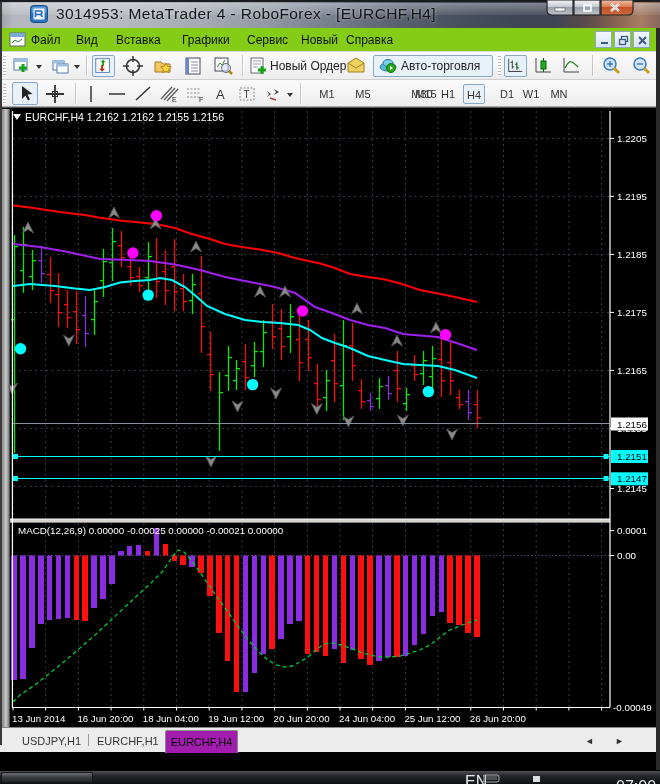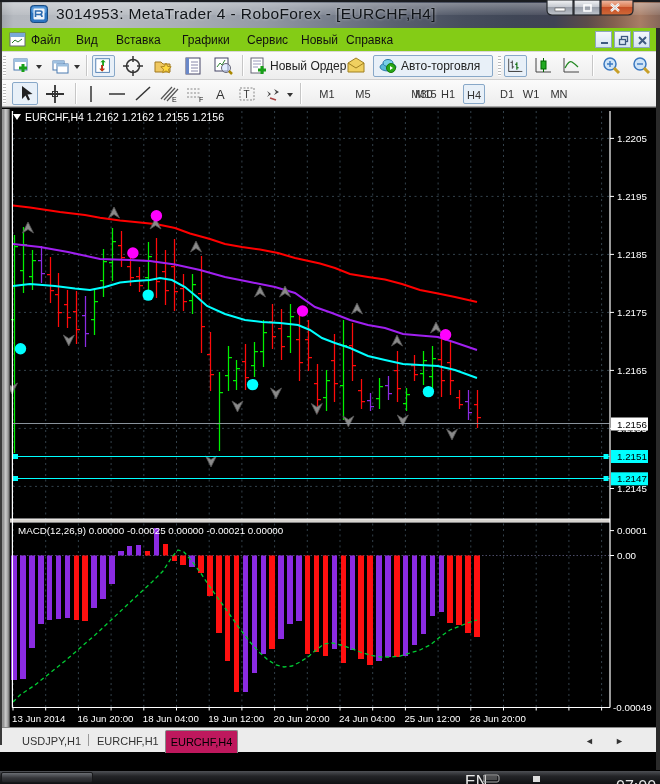--- a/index.html
+++ b/index.html
@@ -25,21 +25,21 @@
 .tbtn{position:absolute;top:3px;width:23px;height:22px}
 .pressed{background:#e8f0f8;border:1px solid #88a8c8;border-radius:2px}
 .tbtxt{position:absolute;font-size:12px;color:#222}
 .tf{position:absolute;top:4px;height:20px;font-size:11px;color:#333;text-align:center;line-height:20px}
 
 #client{left:0;top:107px;width:660px;height:620px;background:#000;border-top:2px solid #555}
 #lstrip{left:0;top:109px;width:10px;height:618px;background:linear-gradient(90deg,#3a3a3a 0,#b0b0b0 1.5px,#8a8a8a 3px,#c6c6c6 5.5px,#b4b4b4 7px,#7a7a7a 9px,#2a2a2a 10px)}
 
 #tabs{left:0;top:727px;width:660px;height:25px;background:#ececec;border-top:1px solid #888}
 .tabtxt{position:absolute;top:7px;font-size:11px;color:#333}
-#atab{left:165px;top:2px;width:73px;height:23px;background:#be185d;border:1px solid #888;border-bottom:none;border-radius:2px 2px 0 0}
+#atab{left:165px;top:2px;width:73px;height:23px;background:#a21caf;border:1px solid #888;border-bottom:none;border-radius:2px 2px 0 0}
 #atab span{display:block;text-align:center;font-size:11px;color:#000;margin-top:5px}
 .tsep{position:absolute;top:6px;width:1px;height:12px;background:#999}
 .scr{position:absolute;top:8px;font-size:9px;color:#333}
 
 #status{left:0;top:752px;width:660px;height:19px;background:#ececec;border-top:1px solid #fff}
 .st{position:absolute;top:3px;font-size:11px;color:#222}
 .ssep{position:absolute;top:2px;width:1px;height:14px;background:#aaa;box-shadow:1px 0 0 #fff}
 
 #task{left:0;top:771px;width:660px;height:13px;background:linear-gradient(180deg,#4e5055 0,#232427 40%,#101113 100%)}
 #tapp{left:1px;top:772px;width:92px;height:11px;border-radius:2px;background:linear-gradient(180deg,#6a6d73 0,#35363a 55%,#232427 100%);border:1px solid #17181a}

